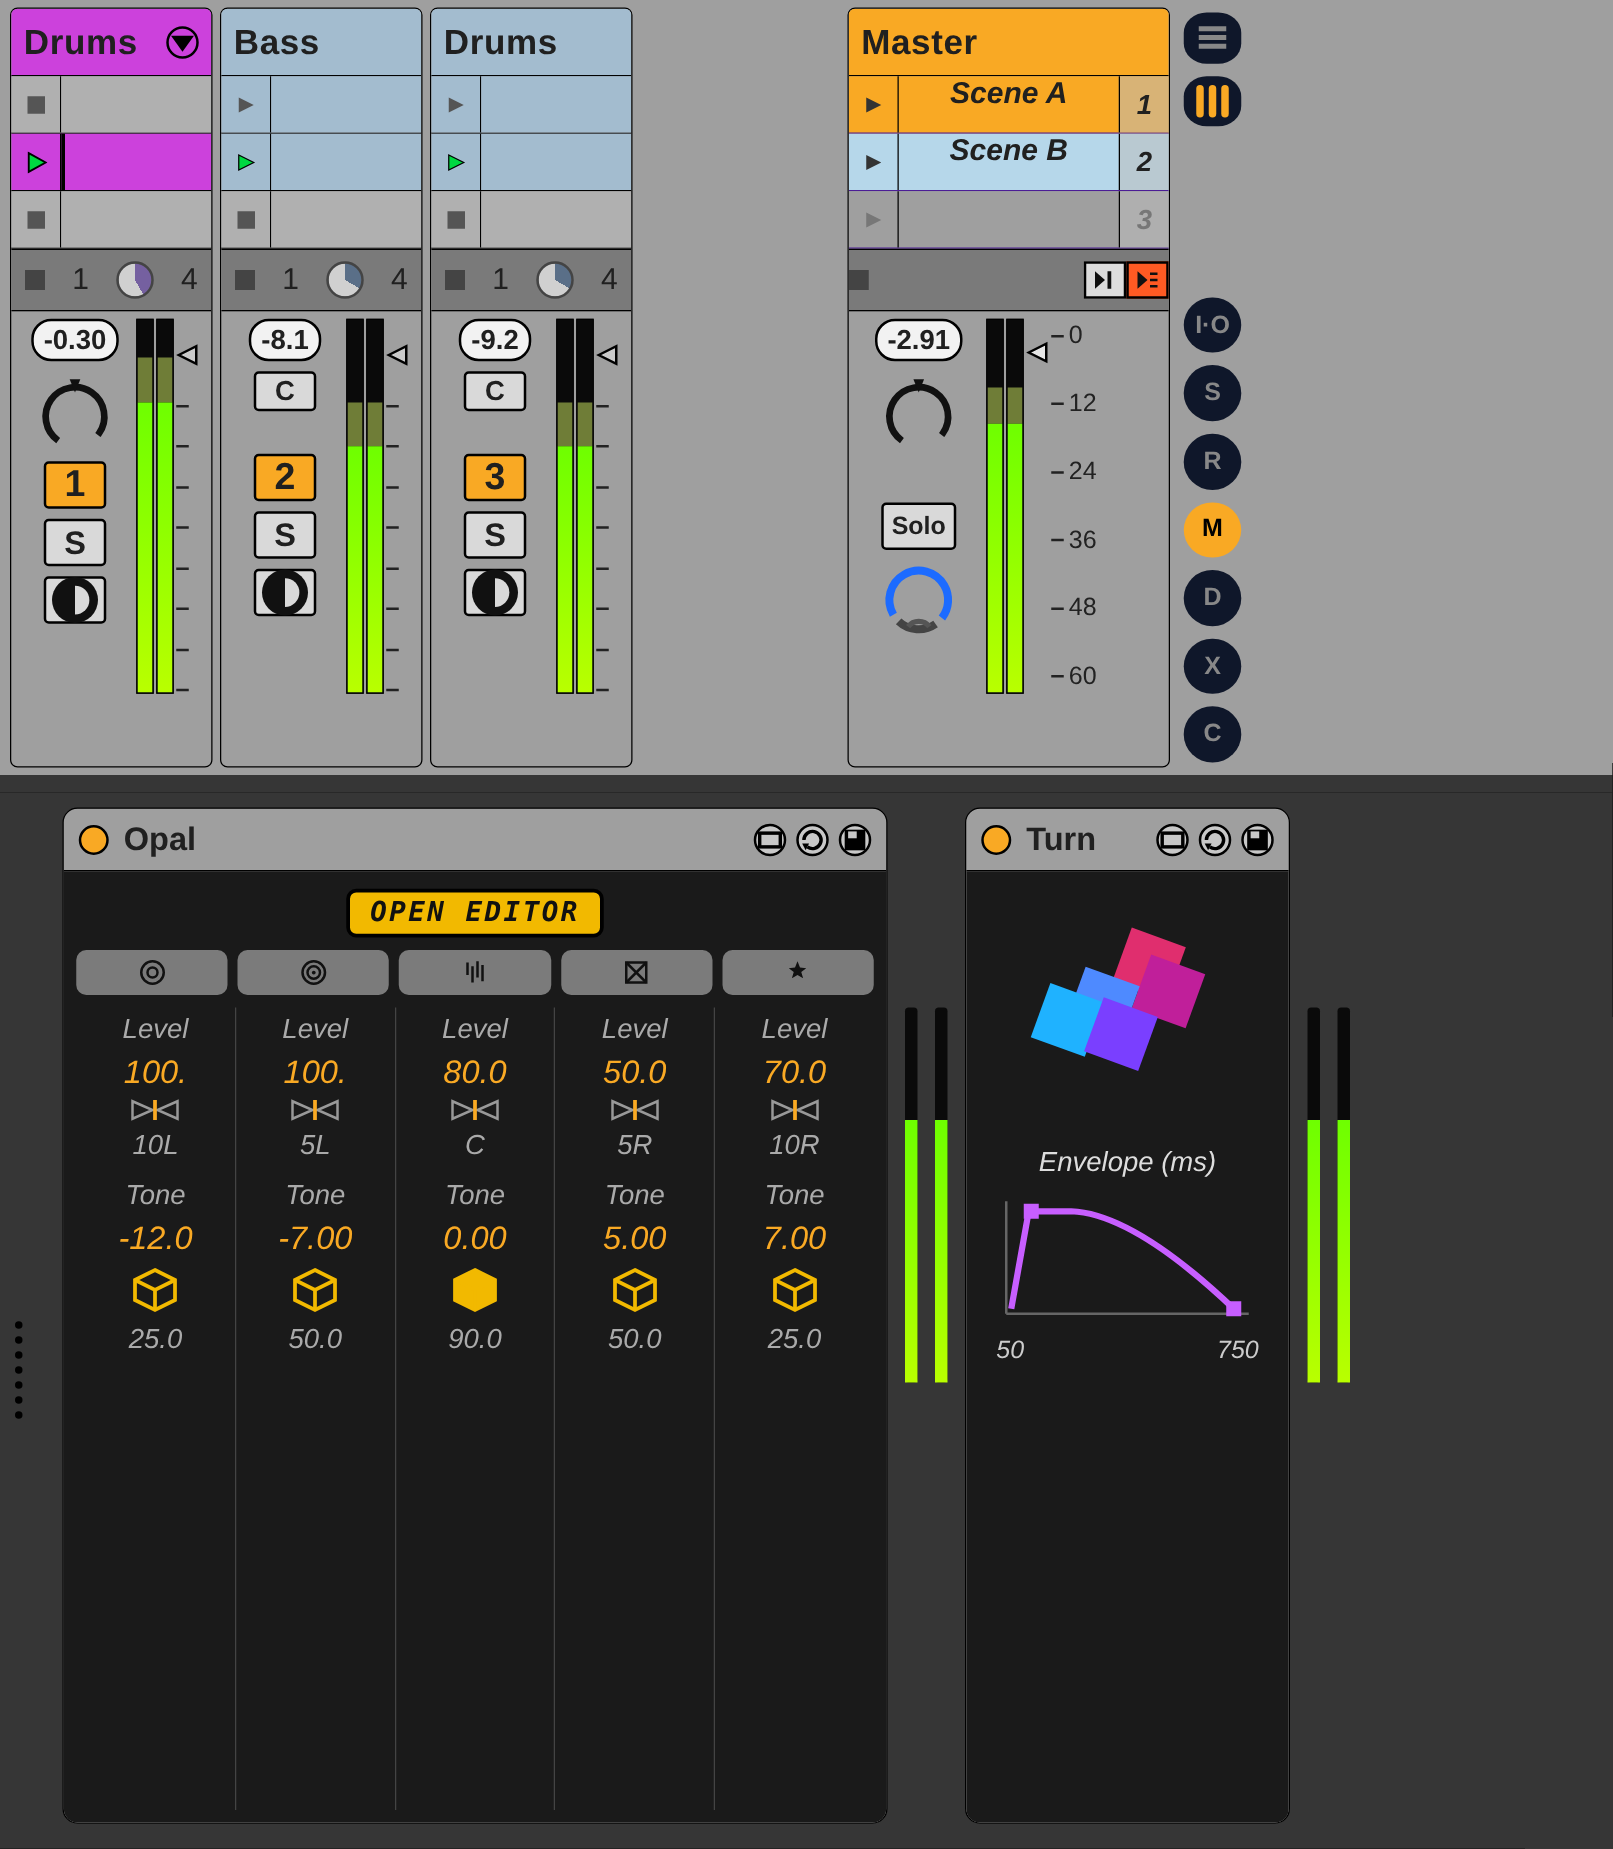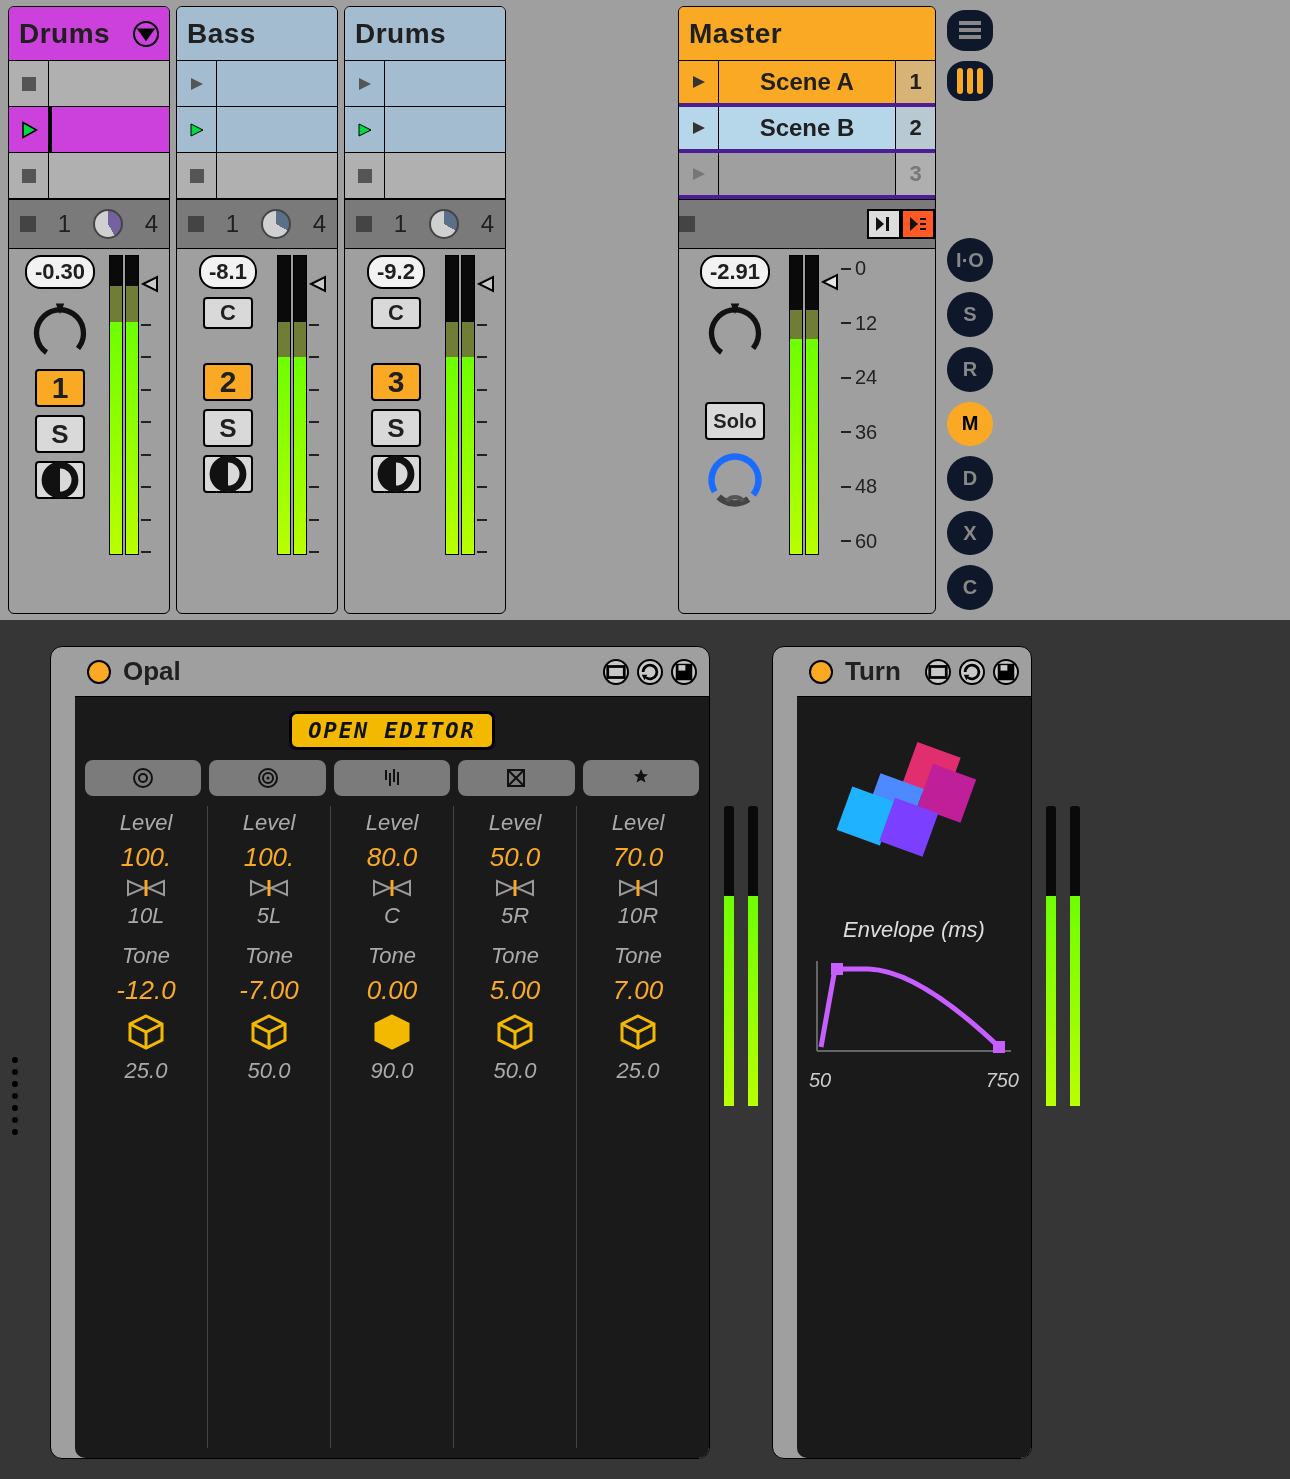--- a/index.html
+++ b/index.html
@@ -46,21 +46,21 @@
   .slot .btn{width:40px;height:100%;background:var(--grey5);display:flex;align-items:center;justify-content:center;border-right:1px solid #000;}
   .slot.clip .btn{background:var(--blue1);}
   .slot.clip.drums .btn{background:var(--mag);}
   .slot .body{flex:1;height:100%;}
   .slot.clip .body{background:var(--blue1);}
   .slot.clip.drums .body{background:var(--mag);border-left:3px solid #000;}
   .sq-stop{width:14px;height:14px;background:#555;}
   .tri-play svg{width:18px;height:18px;}
 
   
-  .scn{height:46px;display:flex;align-items:center;border-bottom:4px solid #4c1d95;font-size:24px;font-weight:700;color:var(--txt);}
+  .scn{height:46px;display:flex;border-bottom:1px solid #4c1d95;font-size:24px;font-weight:700;color:var(--txt);font-style:italic;}
   .scn .btn{width:40px;height:100%;display:flex;align-items:center;justify-content:center;border-right:1px solid #000;}
   .scn .lab{flex:1;text-align:center;}
   .scn .num{width:40px;height:100%;display:flex;align-items:center;justify-content:center;border-left:1px solid #000;font-weight:600;font-size:22px;background:#bdbdbd8a;}
   .scn.a{background:var(--orange);}
   .scn.b{background:#b6d7ea;}
   .scn.c{background:var(--grey4);color:#777;}
 
   
   .strip{height:50px;background:var(--grey3);display:flex;align-items:center;justify-content:space-around;font-size:24px;color:var(--txt);border-top:1px solid #000;border-bottom:1px solid #000;}
   .strip .sq{width:16px;height:16px;background:#444;}
@@ -92,21 +92,21 @@
 
   
   .rc{width:46px;height:46px;border-radius:50%;background:#0f172a;display:flex;align-items:center;justify-content:center;font-size:20px;font-weight:700;color:#888;}
   .rc.on{background:var(--orange);color:#000;}
   .rc.big{height:42px;border-radius:40%;}
   .rlines{display:flex;gap:4px;}
   .rline{width:6px;height:26px;border-radius:3px;background:var(--orange);}
 
   
   .devices{flex:1;background:var(--grey1);display:flex;gap:14px;padding:12px 22px 20px 50px;position:relative;}
-  .dev{background:var(--grey4);border:1px solid #000;border-radius:12px;display:flex;flex-direction:column;overflow:hidden;padding-left:24px;}
+  .dev{background:var(--grey4);border:1px solid #000;border-radius:12px;display:flex;flex-direction:column;overflow:hidden;}
   .dev.opal{flex:1;max-width:660px;}
   .dev.turn{width:260px;}
   .dev-hdr{height:50px;display:flex;align-items:center;gap:12px;padding:0 12px;border-bottom:1px solid #000;}
   .dot{width:24px;height:24px;border-radius:50%;background:var(--orange);border:2px solid #000;}
   .dev-hdr .name{font-size:26px;font-weight:700;color:var(--txt);flex:1;}
   .hicons{display:flex;gap:8px;}
   .hic{width:26px;height:26px;border:2px solid #000;border-radius:50%;display:flex;align-items:center;justify-content:center;background:#c8c8c8;}
   .dev-body{flex:1;background:#1a1a1a;border-radius:0 0 10px 10px;padding:10px;display:flex;flex-direction:column;gap:10px;font-style:italic;}
 
   .openbtn{align-self:center;margin-top:4px;background:var(--amber);color:#111;font-family:monospace;font-weight:700;font-size:22px;letter-spacing:2px;border:3px solid #000;border-radius:8px;padding:4px 16px;}

